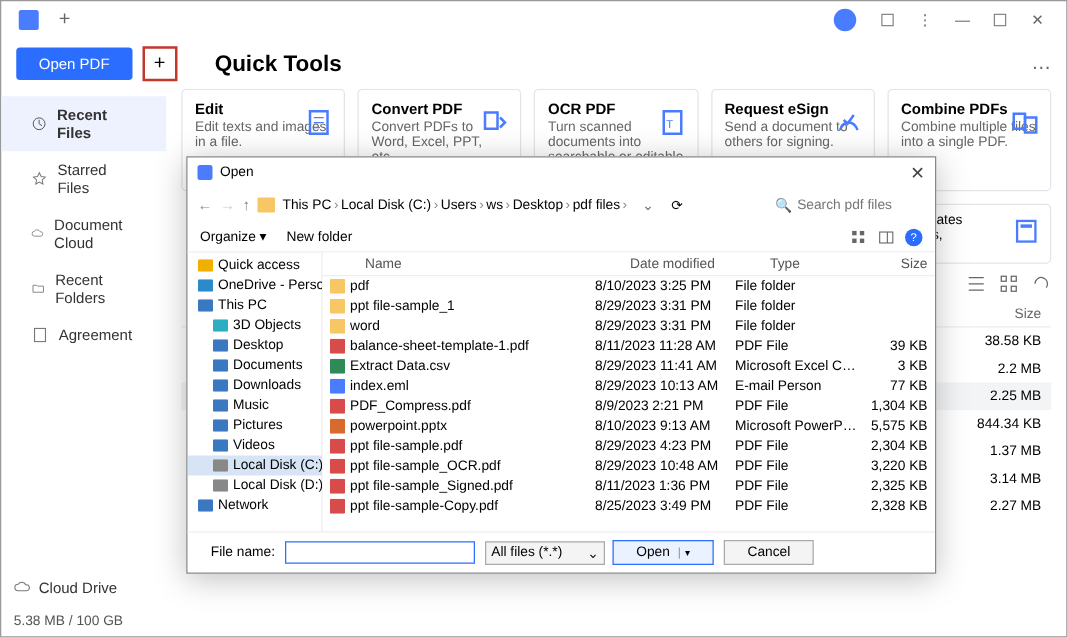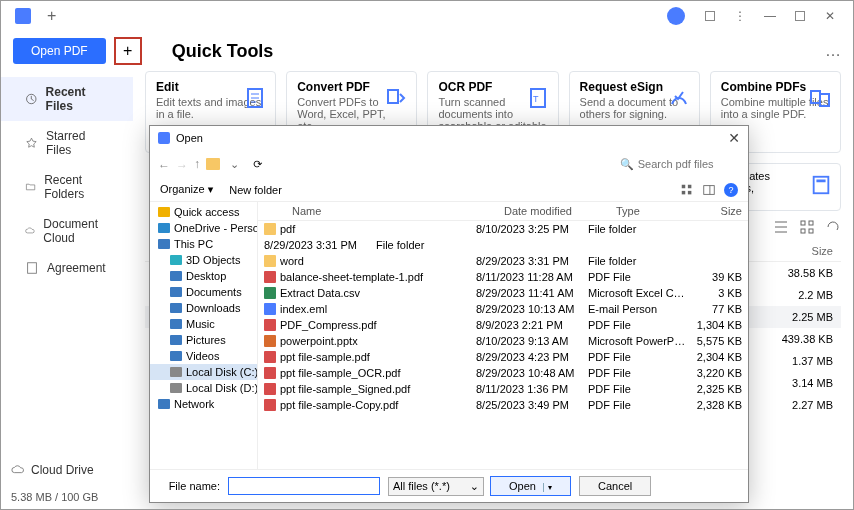--- a/index.html
+++ b/index.html
@@ -39,21 +39,21 @@
 .view-icons{display:flex;gap:10px;justify-content:flex-end;margin:6px 0;}
 .vi{width:16px;height:16px;cursor:pointer;}
 
 .file-list{font-size:11px;}
 .file-list .fh{display:flex;padding:4px 8px;color:#666;border-bottom:1px solid #eee;}
 .file-list .fh .c1{flex:1;} .file-list .fh .c2{width:70px;text-align:right;}
 .file-list .fr{display:flex;padding:5px 8px;}
 .file-list .fr .c1{flex:1;}.file-list .fr .c2{width:70px;text-align:right;}
 .file-list .fr.hl{background:#f3f4f6;}
 
-.dialog { position:absolute; left:148px; top:124px; width:600px; height:378px; background:#fff; border:1px solid #888; box-shadow:0 4px 24px rgba(0,0,0,0.25); display:flex; flex-direction:column; font-size:11px;}
+.dialog { position:absolute; left:148px; top:124px; width:600px; height:334px; background:#fff; border:1px solid #888; box-shadow:0 4px 24px rgba(0,0,0,0.25); display:flex; flex-direction:column; font-size:11px;}
 .dlg-title{height:24px;display:flex;align-items:center;padding:0 8px;}
 .dlg-title .dicon{width:12px;height:12px;background:#4a7cff;border-radius:2px;margin-right:6px;}
 .dlg-title .cls{margin-left:auto;font-size:14px;cursor:pointer;color:#444;}
 .dlg-nav{height:28px;display:flex;align-items:center;padding:0 8px;gap:6px;}
 .dlg-nav .arr{color:#888;cursor:pointer;font-size:12px;}
 .dlg-nav .fld{width:14px;height:12px;background:#f7c765;border-radius:1px;}
 .dlg-nav .crumb{cursor:pointer;}
 .dlg-nav .sep{color:#888;margin:0 2px;}
 .dlg-nav .dd{margin-left:4px;cursor:pointer;color:#666;}
 .dlg-nav .refresh{margin-left:8px;cursor:pointer;}
@@ -126,29 +126,29 @@
         <span>Recent Files</span>
       </div>
     <div class="item">
         <svg class="sicon" viewBox="0 0 16 16">
           <path d="M8 2l1.8 3.7 4 .6-3 2.9.7 4L8 11.3 4.5 13.2l.7-4-3-2.9 4-.6z" fill="none" stroke="#777"></path>
         </svg>
         <span>Starred Files</span>
       </div>
     <div class="item">
         <svg class="sicon" viewBox="0 0 16 16">
-          <path d="M2 4h4l1 1h7v7H2z" fill="none" stroke="#777"></path>
-        </svg>
-        <span>Recent Folders</span>
+          <path d="M4 11a3 3 0 010-6 4 4 0 017 .5A2.5 2.5 0 0112 11z" fill="none" stroke="#777"></path>
+        </svg>
+        <span>Document Cloud</span>
       </div>
     <div class="item">
         <svg class="sicon" viewBox="0 0 16 16">
-          <path d="M4 11a3 3 0 010-6 4 4 0 017 .5A2.5 2.5 0 0112 11z" fill="none" stroke="#777"></path>
-        </svg>
-        <span>Document Cloud</span>
+          <path d="M2 4h4l1 1h7v7H2z" fill="none" stroke="#777"></path>
+        </svg>
+        <span>Recent Folders</span>
       </div>
     <div class="item">
         <svg class="sicon" viewBox="0 0 16 16">
           <rect x="3" y="2" width="10" height="12" fill="none" stroke="#777"></rect>
         </svg>
         <span>Agreement</span>
       </div>
     <div class="cd">
         <svg class="sicon" viewBox="0 0 16 16">
           <path d="M4 11a3 3 0 010-6 4 4 0 017 .5A2.5 2.5 0 0112 11z" fill="none" stroke="#777"></path>
@@ -239,21 +239,21 @@
           <div class="fr">
             <div class="c1"></div>
             <div class="c2">2.2 MB</div>
           </div>
           <div class="fr hl">
             <div class="c1"></div>
             <div class="c2">2.25 MB</div>
           </div>
           <div class="fr">
             <div class="c1"></div>
-            <div class="c2">439.38 KB</div>
+            <div class="c2">844.34 KB</div>
           </div>
           <div class="fr">
             <div class="c1"></div>
             <div class="c2">1.37 MB</div>
           </div>
           <div class="fr">
             <div class="c1"></div>
             <div class="c2">3.14 MB</div>
           </div>
           <div class="fr">
@@ -269,20 +269,21 @@
   <div class="dlg-title">
     <span class="dicon"></span>
     <span>Open</span>
     <span class="cls">✕</span>
   </div>
   <div class="dlg-nav">
     <span class="arr">←</span>
     <span class="arr" style="color:#ccc">→</span>
     <span class="arr">↑</span>
     <span class="fld"></span>
+    <span id="crumbs"><span class="crumb">This PC</span><span class="sep">›</span><span class="crumb">Local Disk (C:)</span><span class="sep">›</span><span class="crumb">Users</span><span class="sep">›</span><span class="crumb">ws</span><span class="sep">›</span><span class="crumb">Desktop</span><span class="sep">›</span><span class="crumb">pdf files</span><span class="sep">›</span></span>
     <span class="dd">⌄</span>
     <span class="refresh">⟳</span>
     <div class="search">
       <span>🔍</span>
       <input class="sin" placeholder="Search pdf files" style="">
     </div>
   </div>
   <div class="dlg-tb">
     <span class="org">Organize ▾</span>
     <span class="nf">New folder</span>
@@ -391,20 +392,23 @@
       <div id="files">
           <div class="row">
             <div class="col-n" style="display:flex;align-items:center"><svg class="fico" viewBox="0 0 12 12">
                 <rect width="12" height="12" rx="1" fill="#f7c765"></rect>
               </svg>pdf</div>
             <div class="col-d">8/10/2023 3:25 PM</div>
             <div class="col-t">File folder</div>
             <div class="col-s"></div>
           </div>
           <div class="row">
+            <div class="col-n" style="display:flex;align-items:center"><svg class="fico" viewBox="0 0 12 12">
+                <rect width="12" height="12" rx="1" fill="#f7c765"></rect>
+              </svg>ppt file-sample_1</div>
             <div class="col-d">8/29/2023 3:31 PM</div>
             <div class="col-t">File folder</div>
             <div class="col-s"></div>
           </div>
           <div class="row">
             <div class="col-n" style="display:flex;align-items:center"><svg class="fico" viewBox="0 0 12 12">
                 <rect width="12" height="12" rx="1" fill="#f7c765"></rect>
               </svg>word</div>
             <div class="col-d">8/29/2023 3:31 PM</div>
             <div class="col-t">File folder</div>

